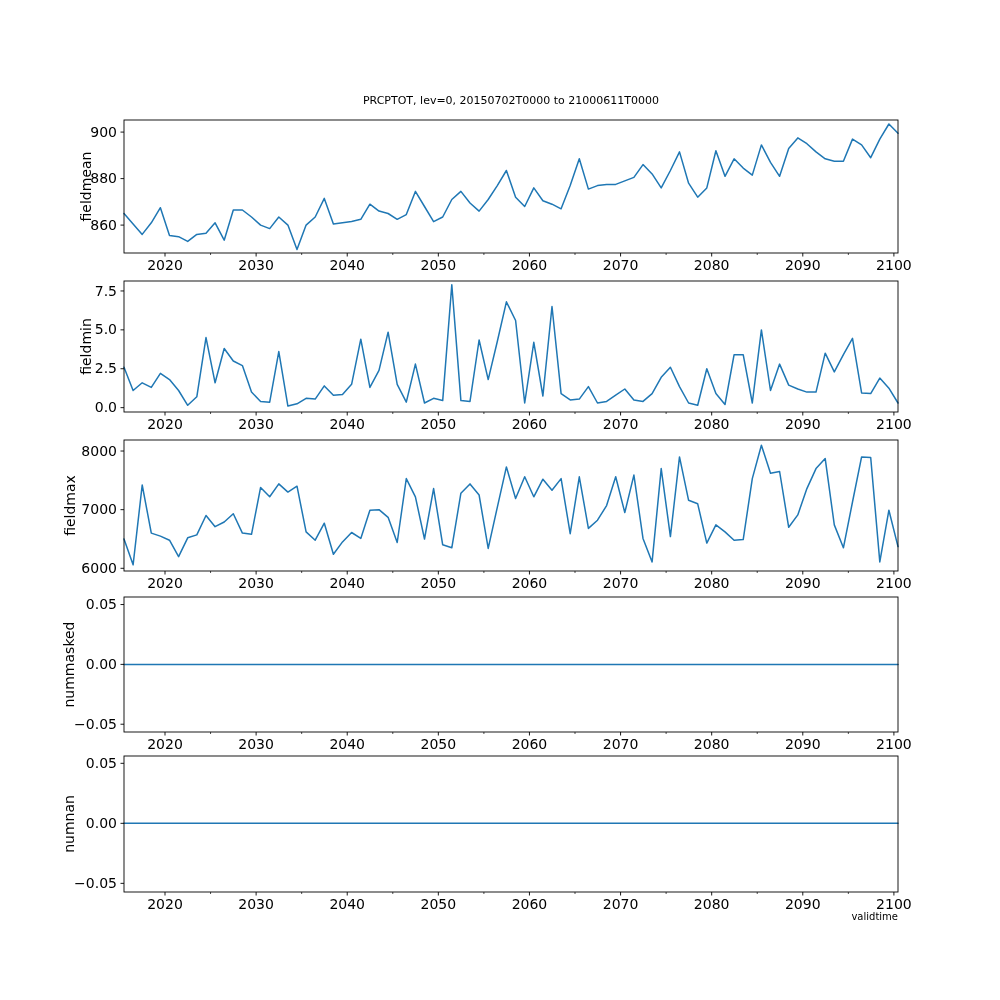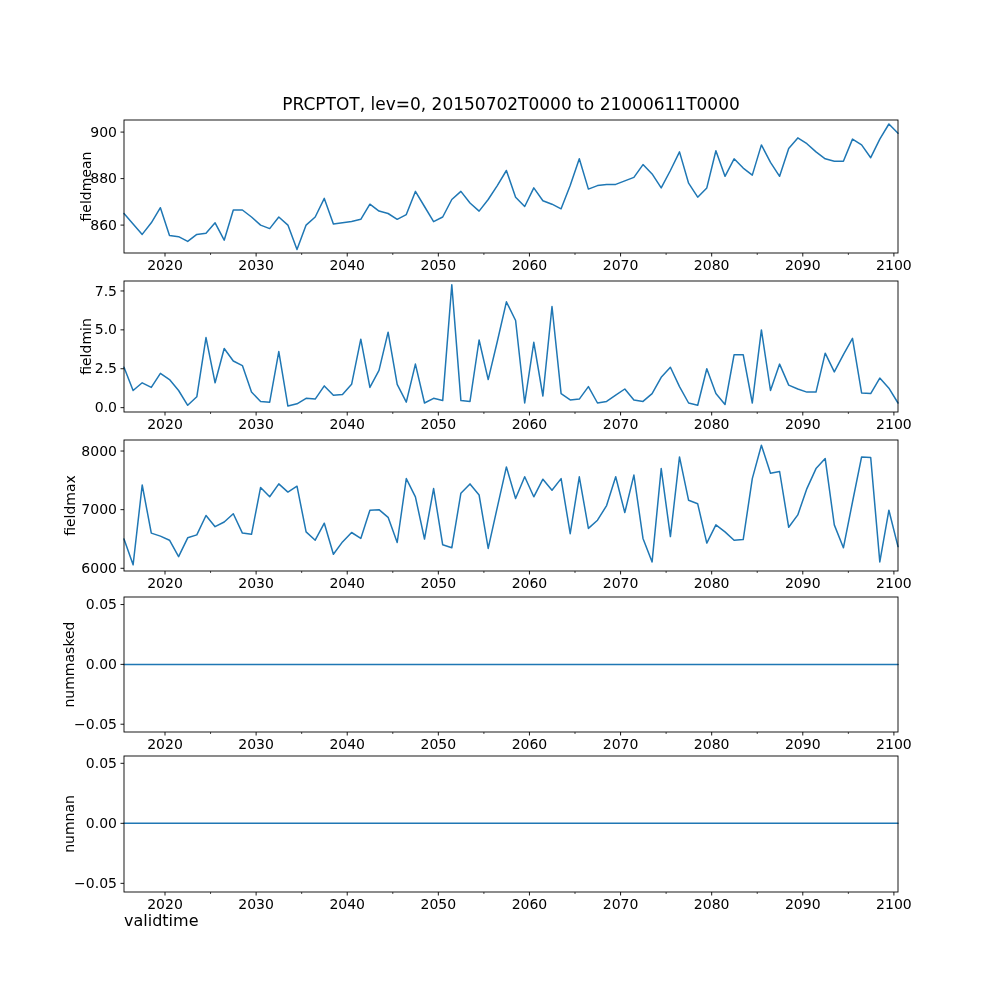--- a/index.html
+++ b/index.html
@@ -14,31 +14,31 @@
     height: 1000px;
     background: #ffffff;
     overflow: hidden;
   }
   .chart-title {
     position: absolute;
     left: 124px;
     width: 774px;
     top: 94px;
     text-align: center;
-    font-size: 17px;
+    font-size: 11px;
     color: #000000;
     white-space: nowrap;
   }
   .x-axis-title {
     position: absolute;
     left: 124px;
     width: 774px;
     top: 911px;
-    text-align: left;
-    font-size: 16px;
+    text-align: right;
+    font-size: 10px;
     color: #000000;
   }
   svg.plots {
     position: absolute;
     left: 0;
     top: 0;
   }
   svg text {
     font-family: "DejaVu Sans", sans-serif;
     fill: #000000;

